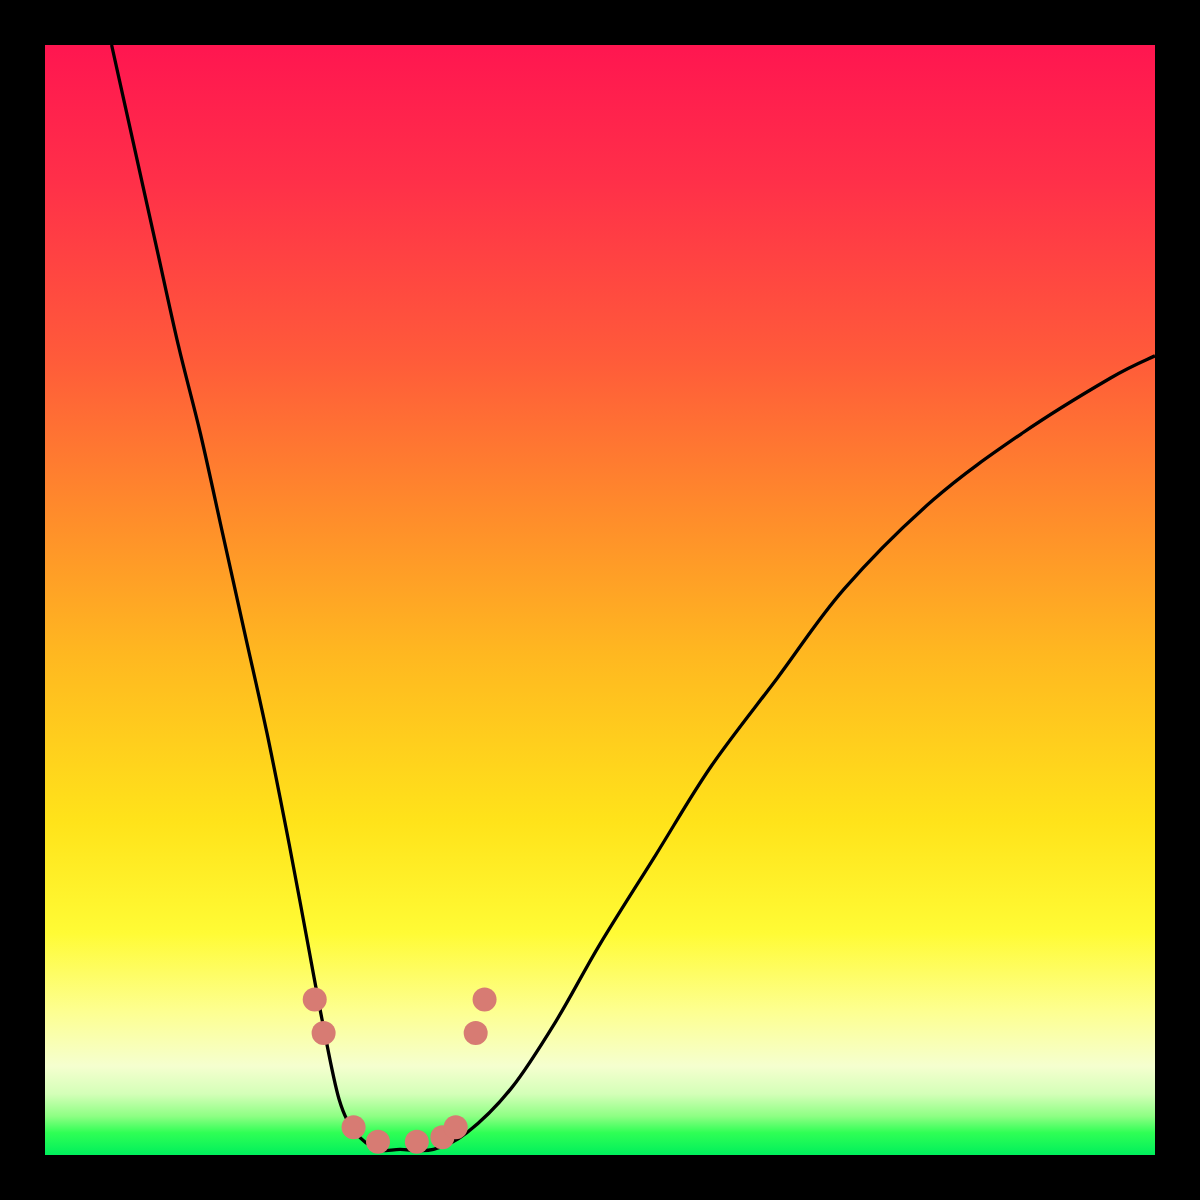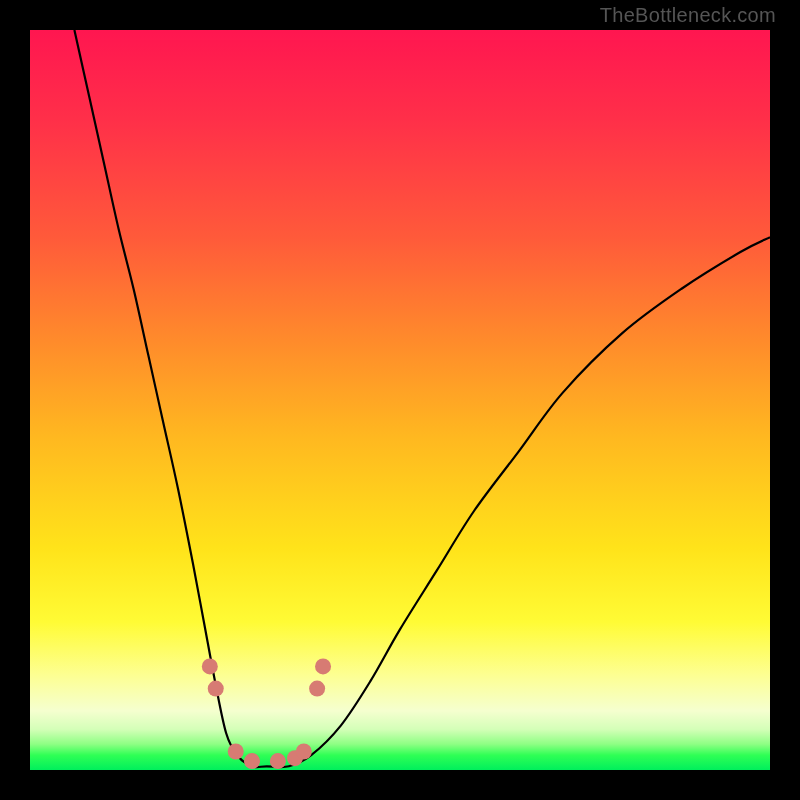--- a/index.html
+++ b/index.html
@@ -82,14 +82,13 @@
           <circle cx="205.72" cy="721.50" r="8" class="marker"></circle>
           <circle cx="222.00" cy="731.12" r="8" class="marker"></circle>
           <circle cx="247.90" cy="731.12" r="8" class="marker"></circle>
           <circle cx="264.92" cy="728.16" r="8" class="marker"></circle>
           <circle cx="273.80" cy="721.50" r="8" class="marker"></circle>
           <circle cx="287.12" cy="658.60" r="8" class="marker"></circle>
           <circle cx="293.04" cy="636.40" r="8" class="marker"></circle>
         </g>
     </svg>
   </div>
-  <div class="watermark">TheBottleneck.com</div>
 </div>
 
 </body></html>

